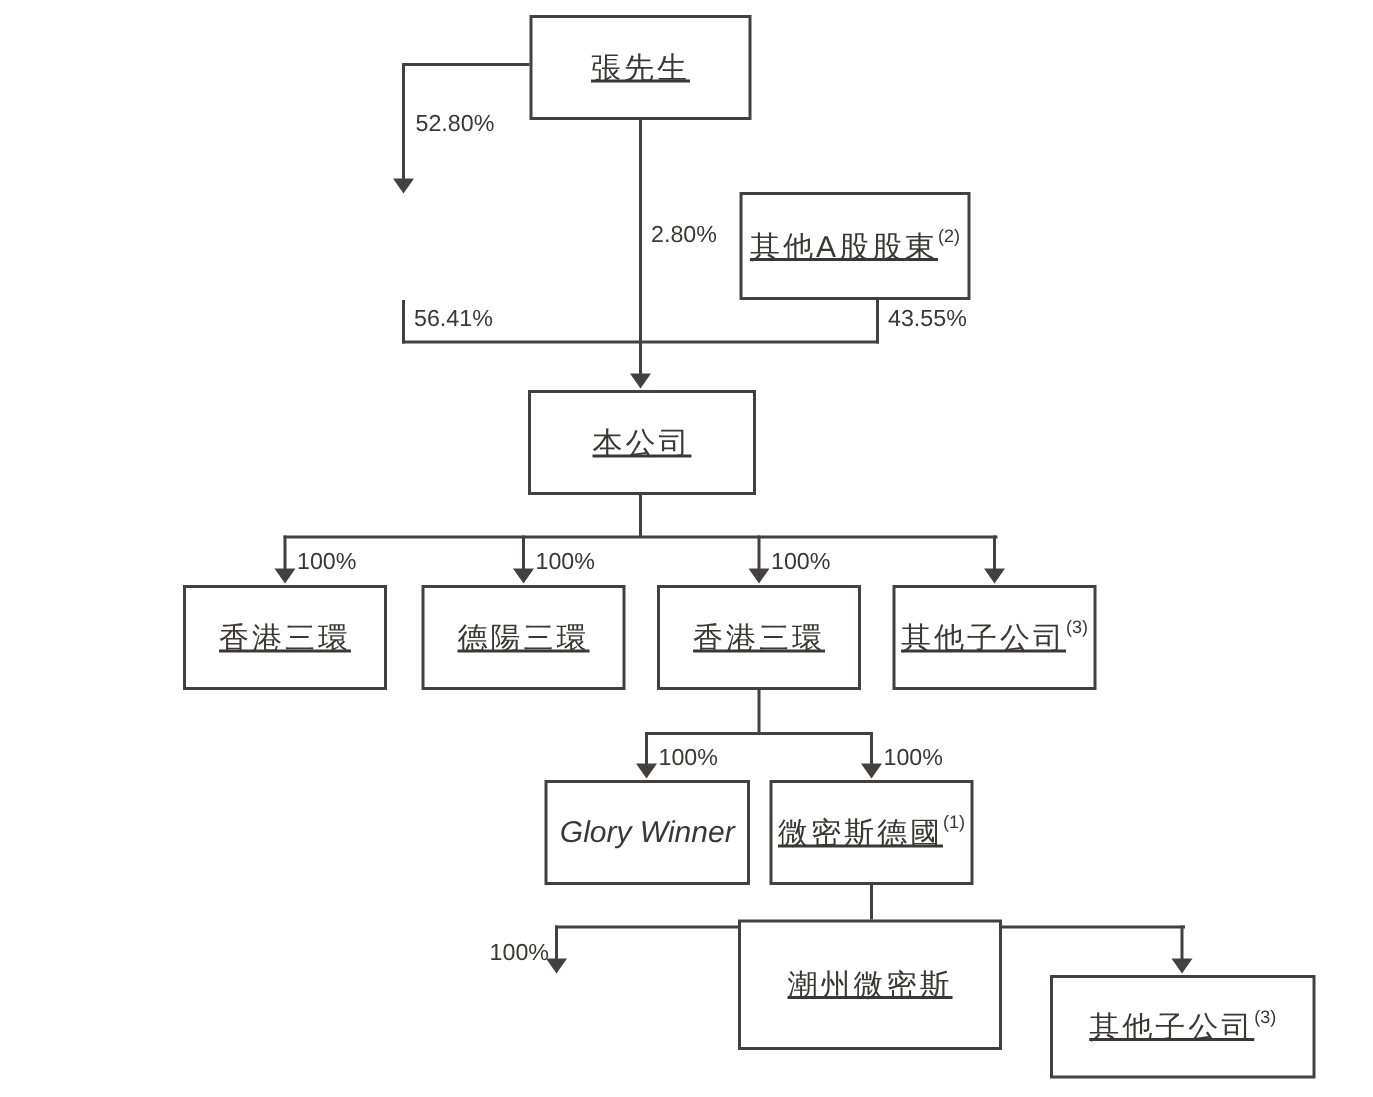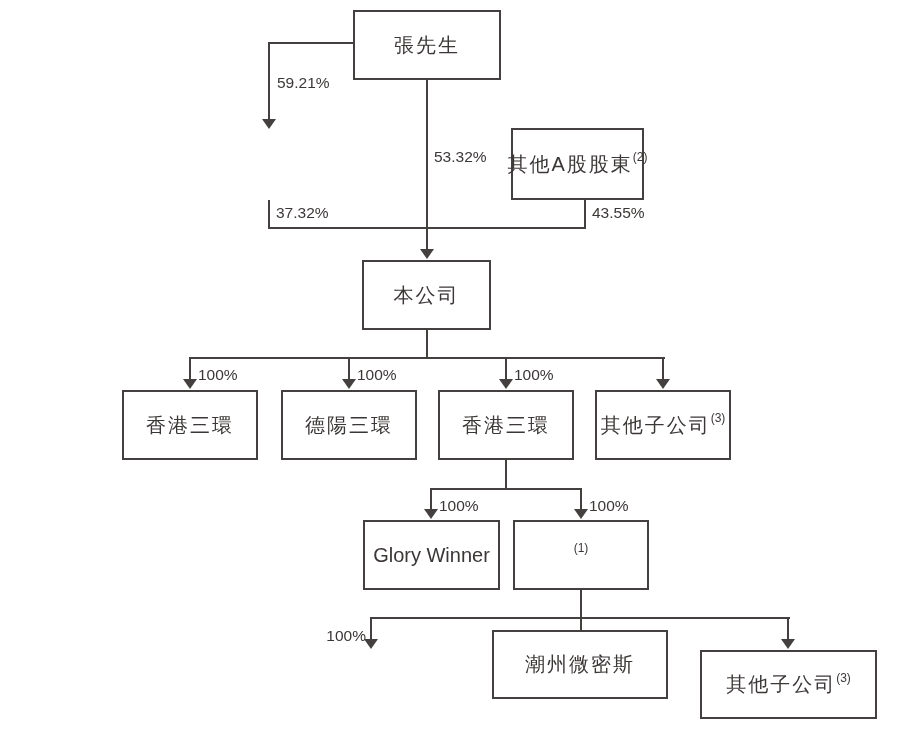--- a/index.html
+++ b/index.html
@@ -21,22 +21,22 @@
     position: absolute;
     border: 2px solid var(--line);
     background: var(--background);
     display: flex;
     align-items: center;
     justify-content: center;
     color: var(--text);
     font-size: 20px;
     white-space: nowrap;
   }
-  .nl.cjk { letter-spacing: 2px; }
-  .nl.latin { letter-spacing: 0; }
+  .nl.cjk { letter-spacing: 2px; text-decoration: underline; }
+  .nl.latin { letter-spacing: 0; font-style: italic; }
   .ns {
     font-size: 12px;
     line-height: 1;
     position: relative;
     top: -7px;
     letter-spacing: 0;
     color: var(--text);
   }
   .hl, .vl { position: absolute; background: var(--line); }
   .hl { height: 2px; }
@@ -91,43 +91,43 @@
   <div class="arr" style="left:574px;top:509px"></div>
 
   <div class="vl" style="left:580px;top:590px;height:51px"></div>
   <div class="hl" style="left:370px;top:617px;width:420px"></div>
   <div class="vl" style="left:370px;top:617px;height:24px"></div>
   <div class="arr" style="left:364px;top:639px"></div>
   <div class="arr" style="left:574px;top:639px"></div>
   <div class="vl" style="left:787px;top:617px;height:24px"></div>
   <div class="arr" style="left:781px;top:639px"></div>
 
-  <div class="pct" style="left:277px;top:74px">59.21%</div>
-  <div class="pct" style="left:434px;top:148px">53.32%</div>
-  <div class="pct" style="left:276px;top:204px">37.32%</div>
+  <div class="pct" style="left:277px;top:74px">52.80%</div>
+  <div class="pct" style="left:434px;top:148px">2.80%</div>
+  <div class="pct" style="left:276px;top:204px">56.41%</div>
   <div class="pct" style="left:592px;top:204px">43.55%</div>
   <div class="pct" style="left:198px;top:366px">100%</div>
   <div class="pct" style="left:357px;top:366px">100%</div>
   <div class="pct" style="left:514px;top:366px">100%</div>
   <div class="pct" style="left:439px;top:497px">100%</div>
   <div class="pct" style="left:589px;top:497px">100%</div>
   <div class="pct ra" style="left:286px;top:627px;width:80px">100%</div>
   <div class="pct ra" style="left:492px;top:627px;width:80px">100%</div>
 
   <div class="node" style="left:353px;top:10px;width:148px;height:70px">
     <span class="nl cjk">張先生</span>
   </div>
 
 
-  <div class="node" style="left:511px;top:128px;width:133px;height:72px">
+  <div class="node" style="left:493px;top:128px;width:154px;height:72px">
     <span class="nl cjk">其他A股股東</span>
       <sup class="ns">(2)</sup>
   </div>
 
-  <div class="node" style="left:362px;top:260px;width:129px;height:70px">
+  <div class="node" style="left:352px;top:260px;width:152px;height:70px">
     <span class="nl cjk">本公司</span>
   </div>
 
   <div class="node" style="left:122px;top:390px;width:136px;height:70px">
     <span class="nl cjk">香港三環</span>
   </div>
 
   <div class="node" style="left:281px;top:390px;width:136px;height:70px">
     <span class="nl cjk">德陽三環</span>
   </div>
@@ -139,25 +139,26 @@
   <div class="node" style="left:595px;top:390px;width:136px;height:70px">
     <span class="nl cjk">其他子公司</span>
       <sup class="ns">(3)</sup>
   </div>
 
   <div class="node" style="left:363px;top:520px;width:137px;height:70px">
     <span class="nl latin">Glory Winner</span>
   </div>
 
   <div class="node" style="left:513px;top:520px;width:136px;height:70px">
+    <span class="nl cjk">微密斯德國</span>
       <sup class="ns">(1)</sup>
   </div>
 
 
-  <div class="node" style="left:492px;top:630px;width:176px;height:69px">
+  <div class="node" style="left:492px;top:613px;width:176px;height:87px">
     <span class="nl cjk">潮州微密斯</span>
   </div>
 
   <div class="node" style="left:700px;top:650px;width:177px;height:69px">
     <span class="nl cjk">其他子公司</span>
       <sup class="ns">(3)</sup>
   </div>
 
 </div>
 

